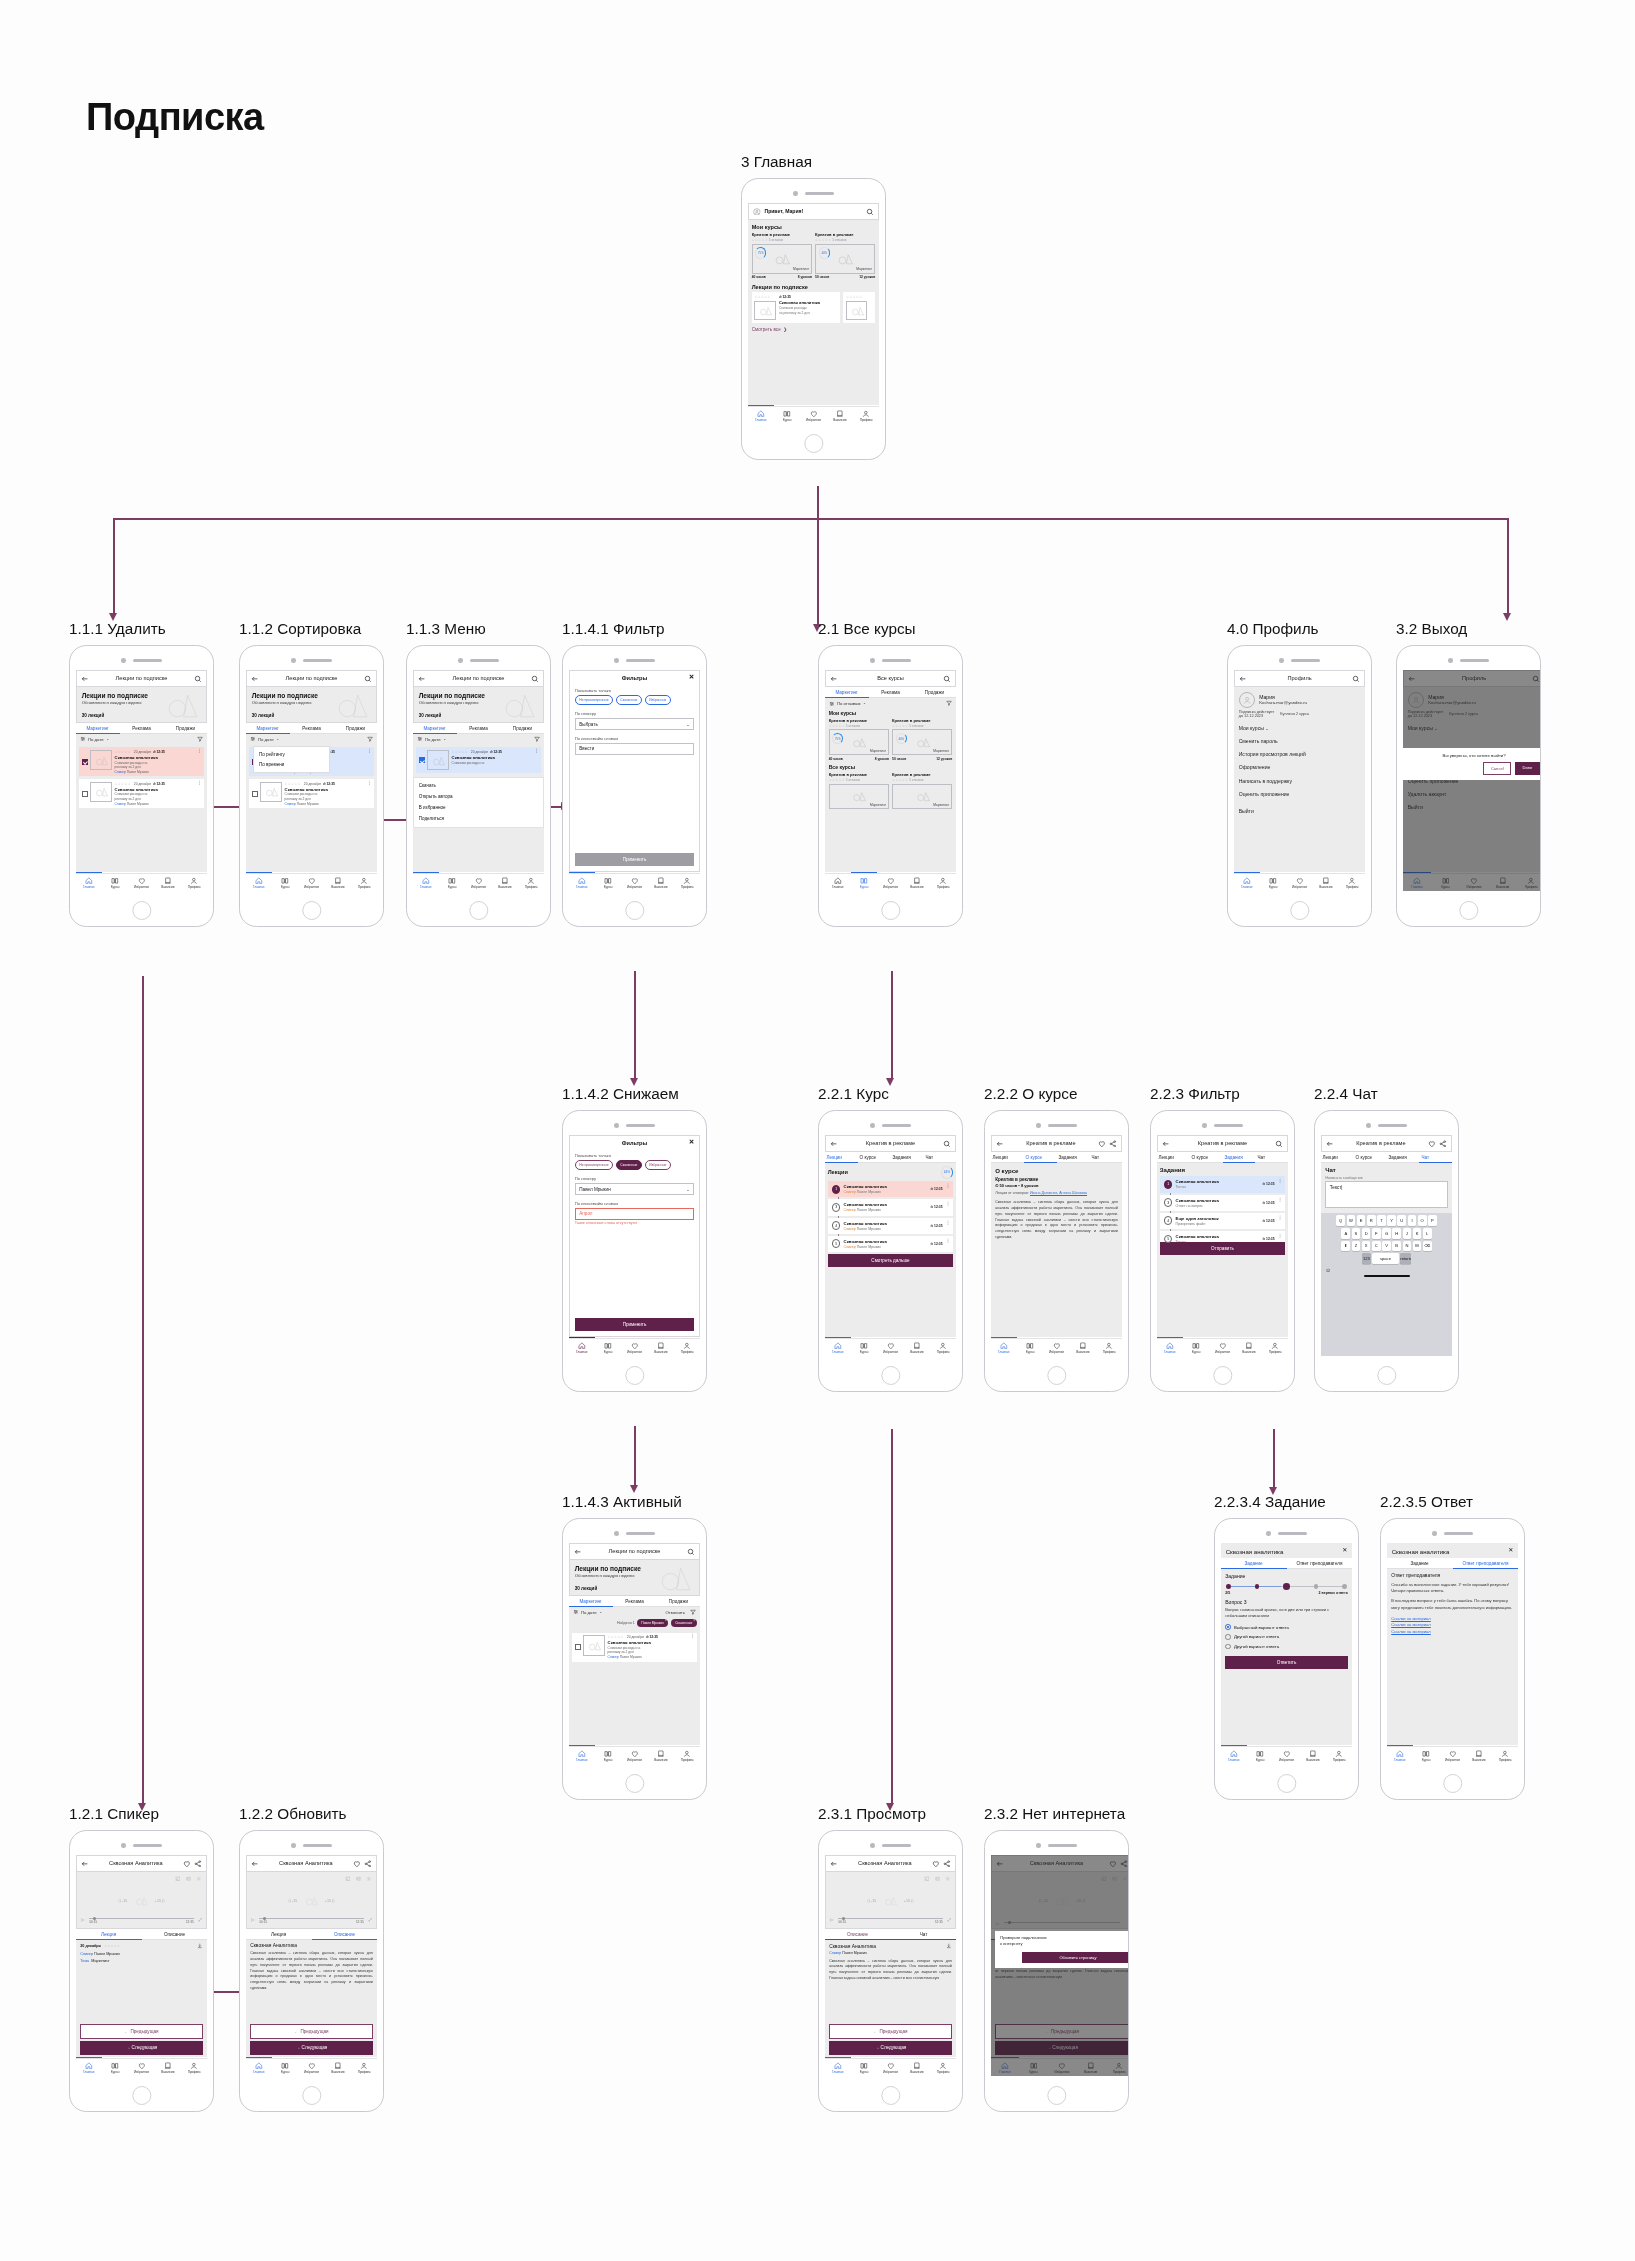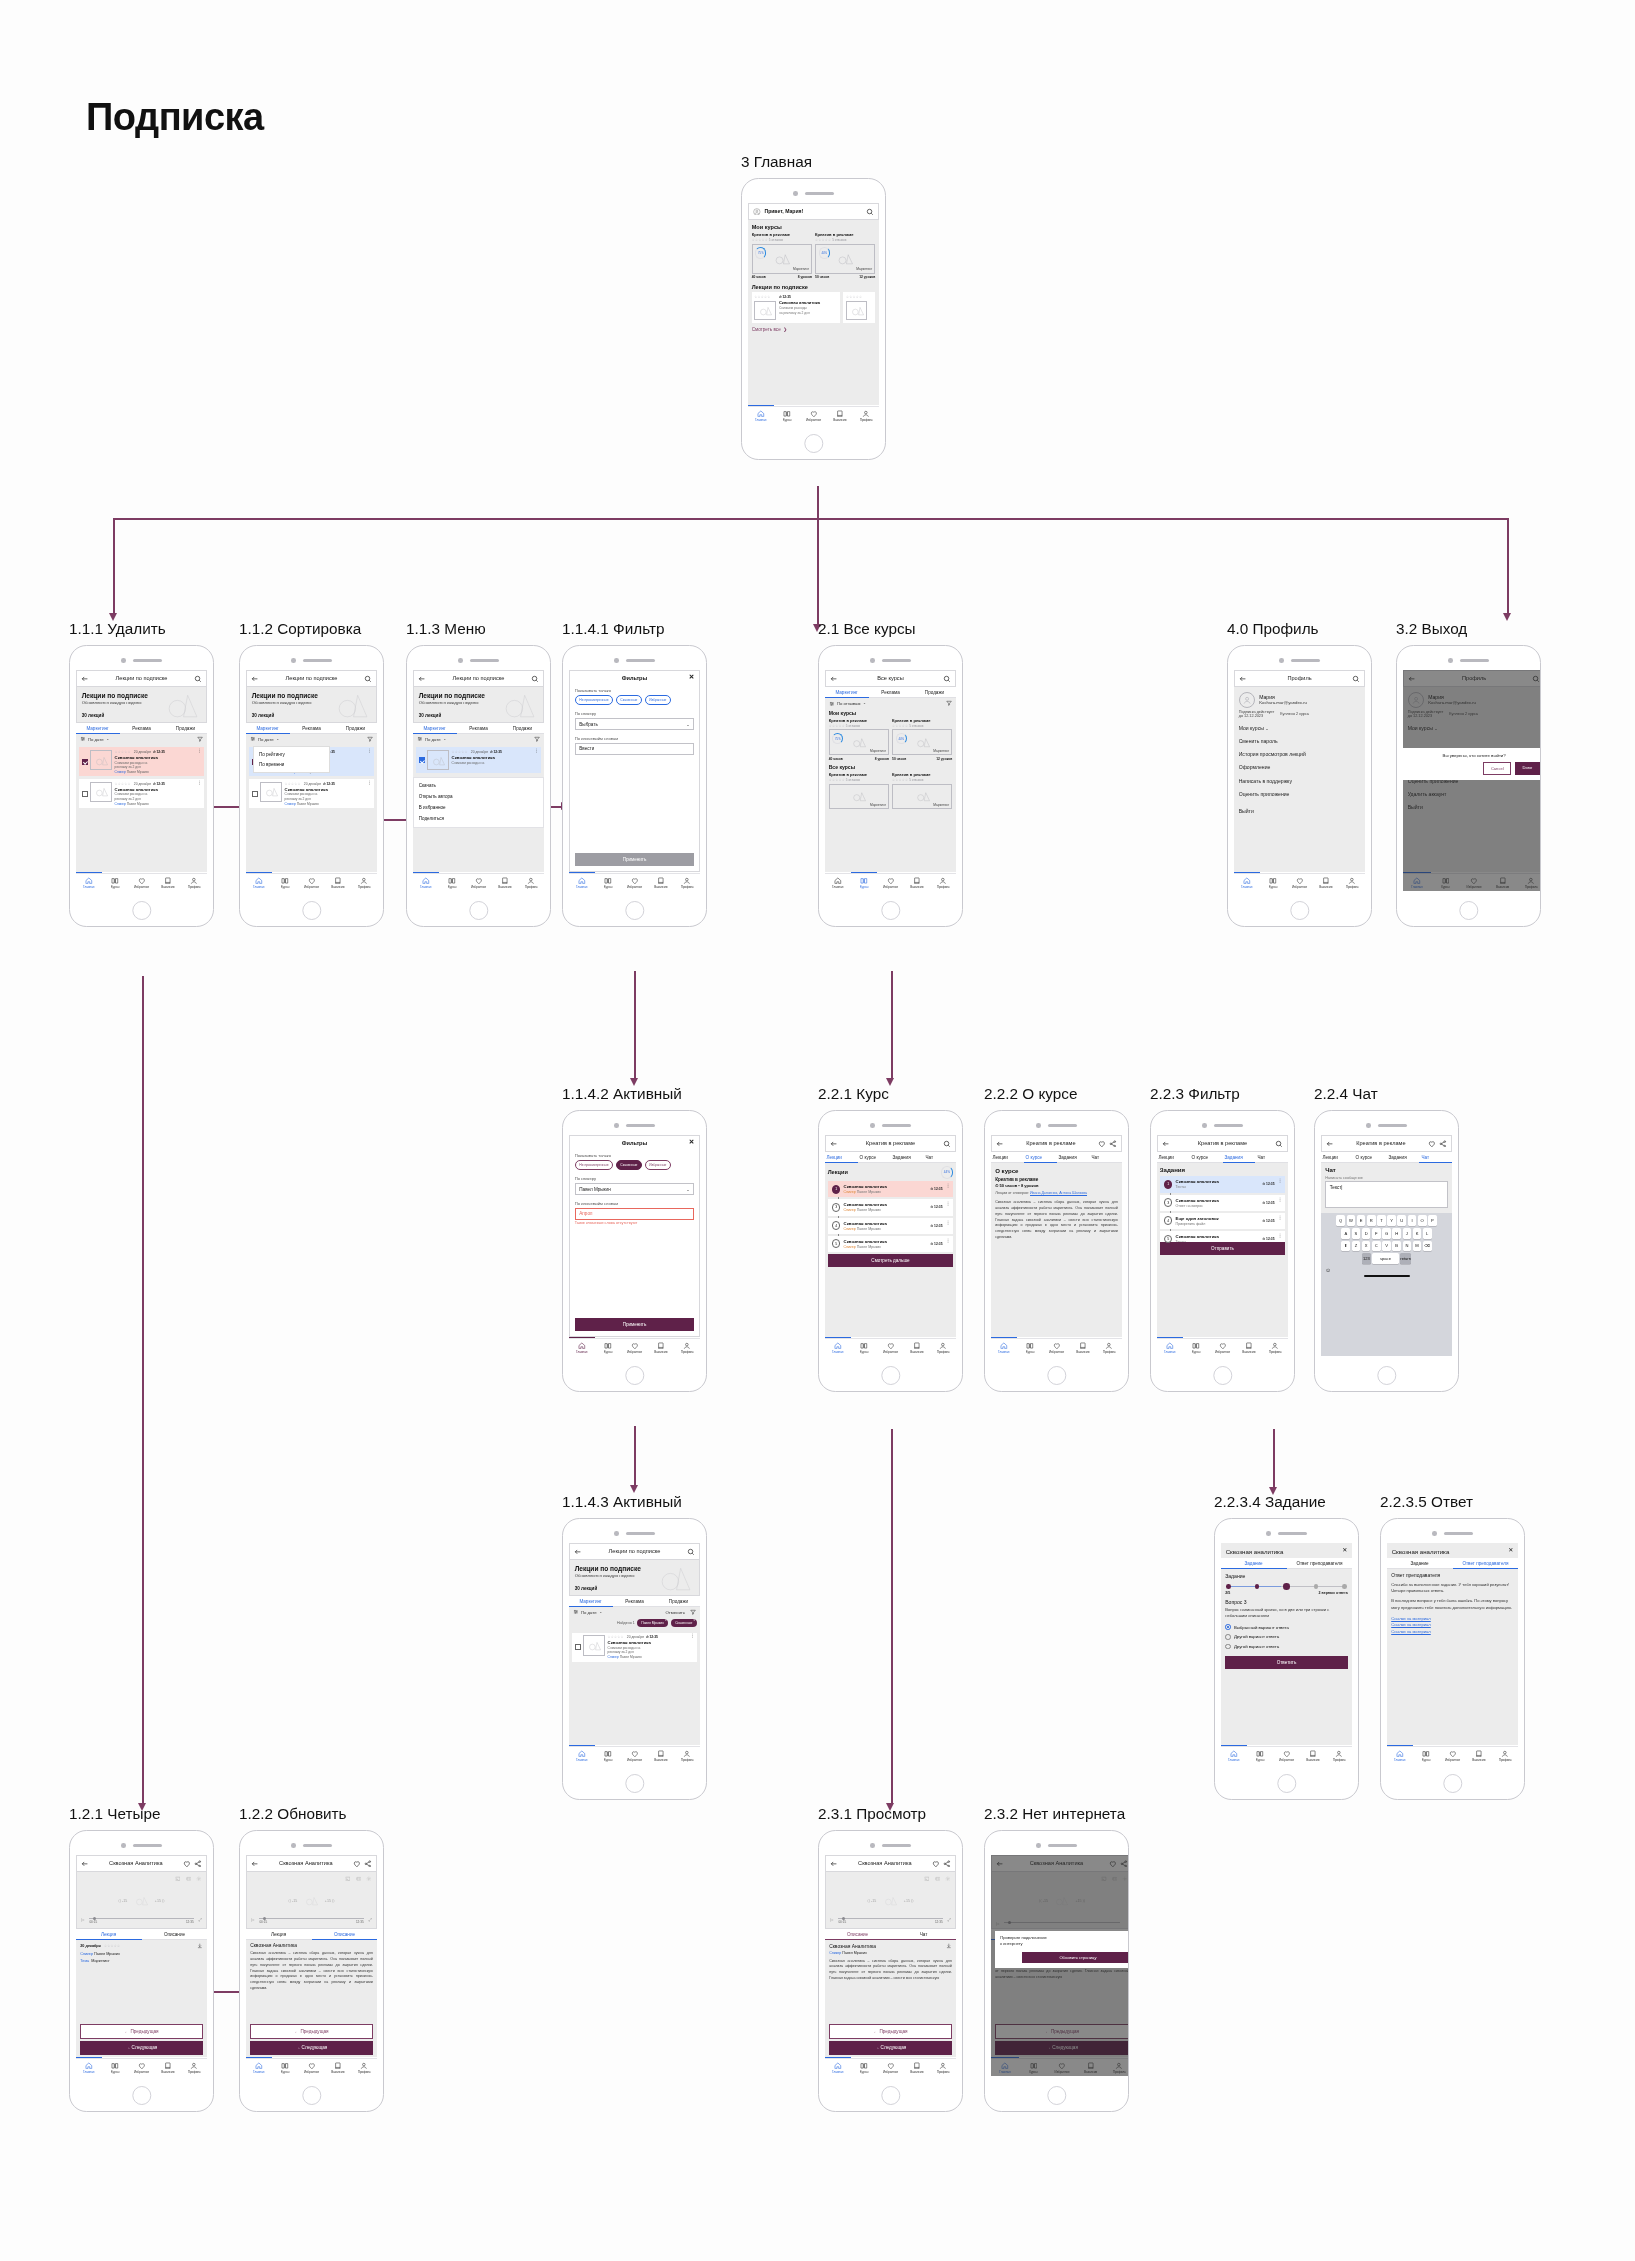--- a/index.html
+++ b/index.html
@@ -1133,21 +1133,21 @@
           <div style="border:0.8px solid #7d3c63;color:#7d3c63;font-size:4.1px;padding:2.6px 6.6px;">Cancel</div>
           <div style="background:#5f2149;color:#fff;font-size:4.1px;padding:3.1px 7.7px;">Done</div>
         </div>
       </div>
     </div>
     <div class="home-btn"></div>
   </div>
 </div>
 
 <div class="slot" style="left:562px;top:1085px;">
-  <div class="slot-label">1.1.4.2 Активный</div>
+  <div class="slot-label">1.1.4.2 Снижаем</div>
   <div class="phone">
     <div class="notch">
         <div class="cam"></div>
         <div class="spk"></div>
       </div>
     <div class="screen">
       <div style="flex:1;position:relative;">
         <div class="sheet">
           <div class="shead"><span>Фильтры</span><span class="x">✕</span></div>
           <div class="lbl">Показывать только</div>
@@ -1881,21 +1881,21 @@
             </svg>
             <span>Профиль</span>
           </div>
       </div>
     </div>
     <div class="home-btn"></div>
   </div>
 </div>
 
 <div class="slot" style="left:69px;top:1805px;">
-  <div class="slot-label">1.2.1 Четыре</div>
+  <div class="slot-label">1.2.1 Спикер</div>
   <div class="phone">
     <div class="notch">
         <div class="cam"></div>
         <div class="spk"></div>
       </div>
     <div class="screen">
       <div class="appbar">
         <span class="ic">
             <svg viewBox="0 0 24 24" fill="none" stroke="#111" stroke-width="2">
               <path d="M20 12H4M10 6l-6 6 6 6"></path>

